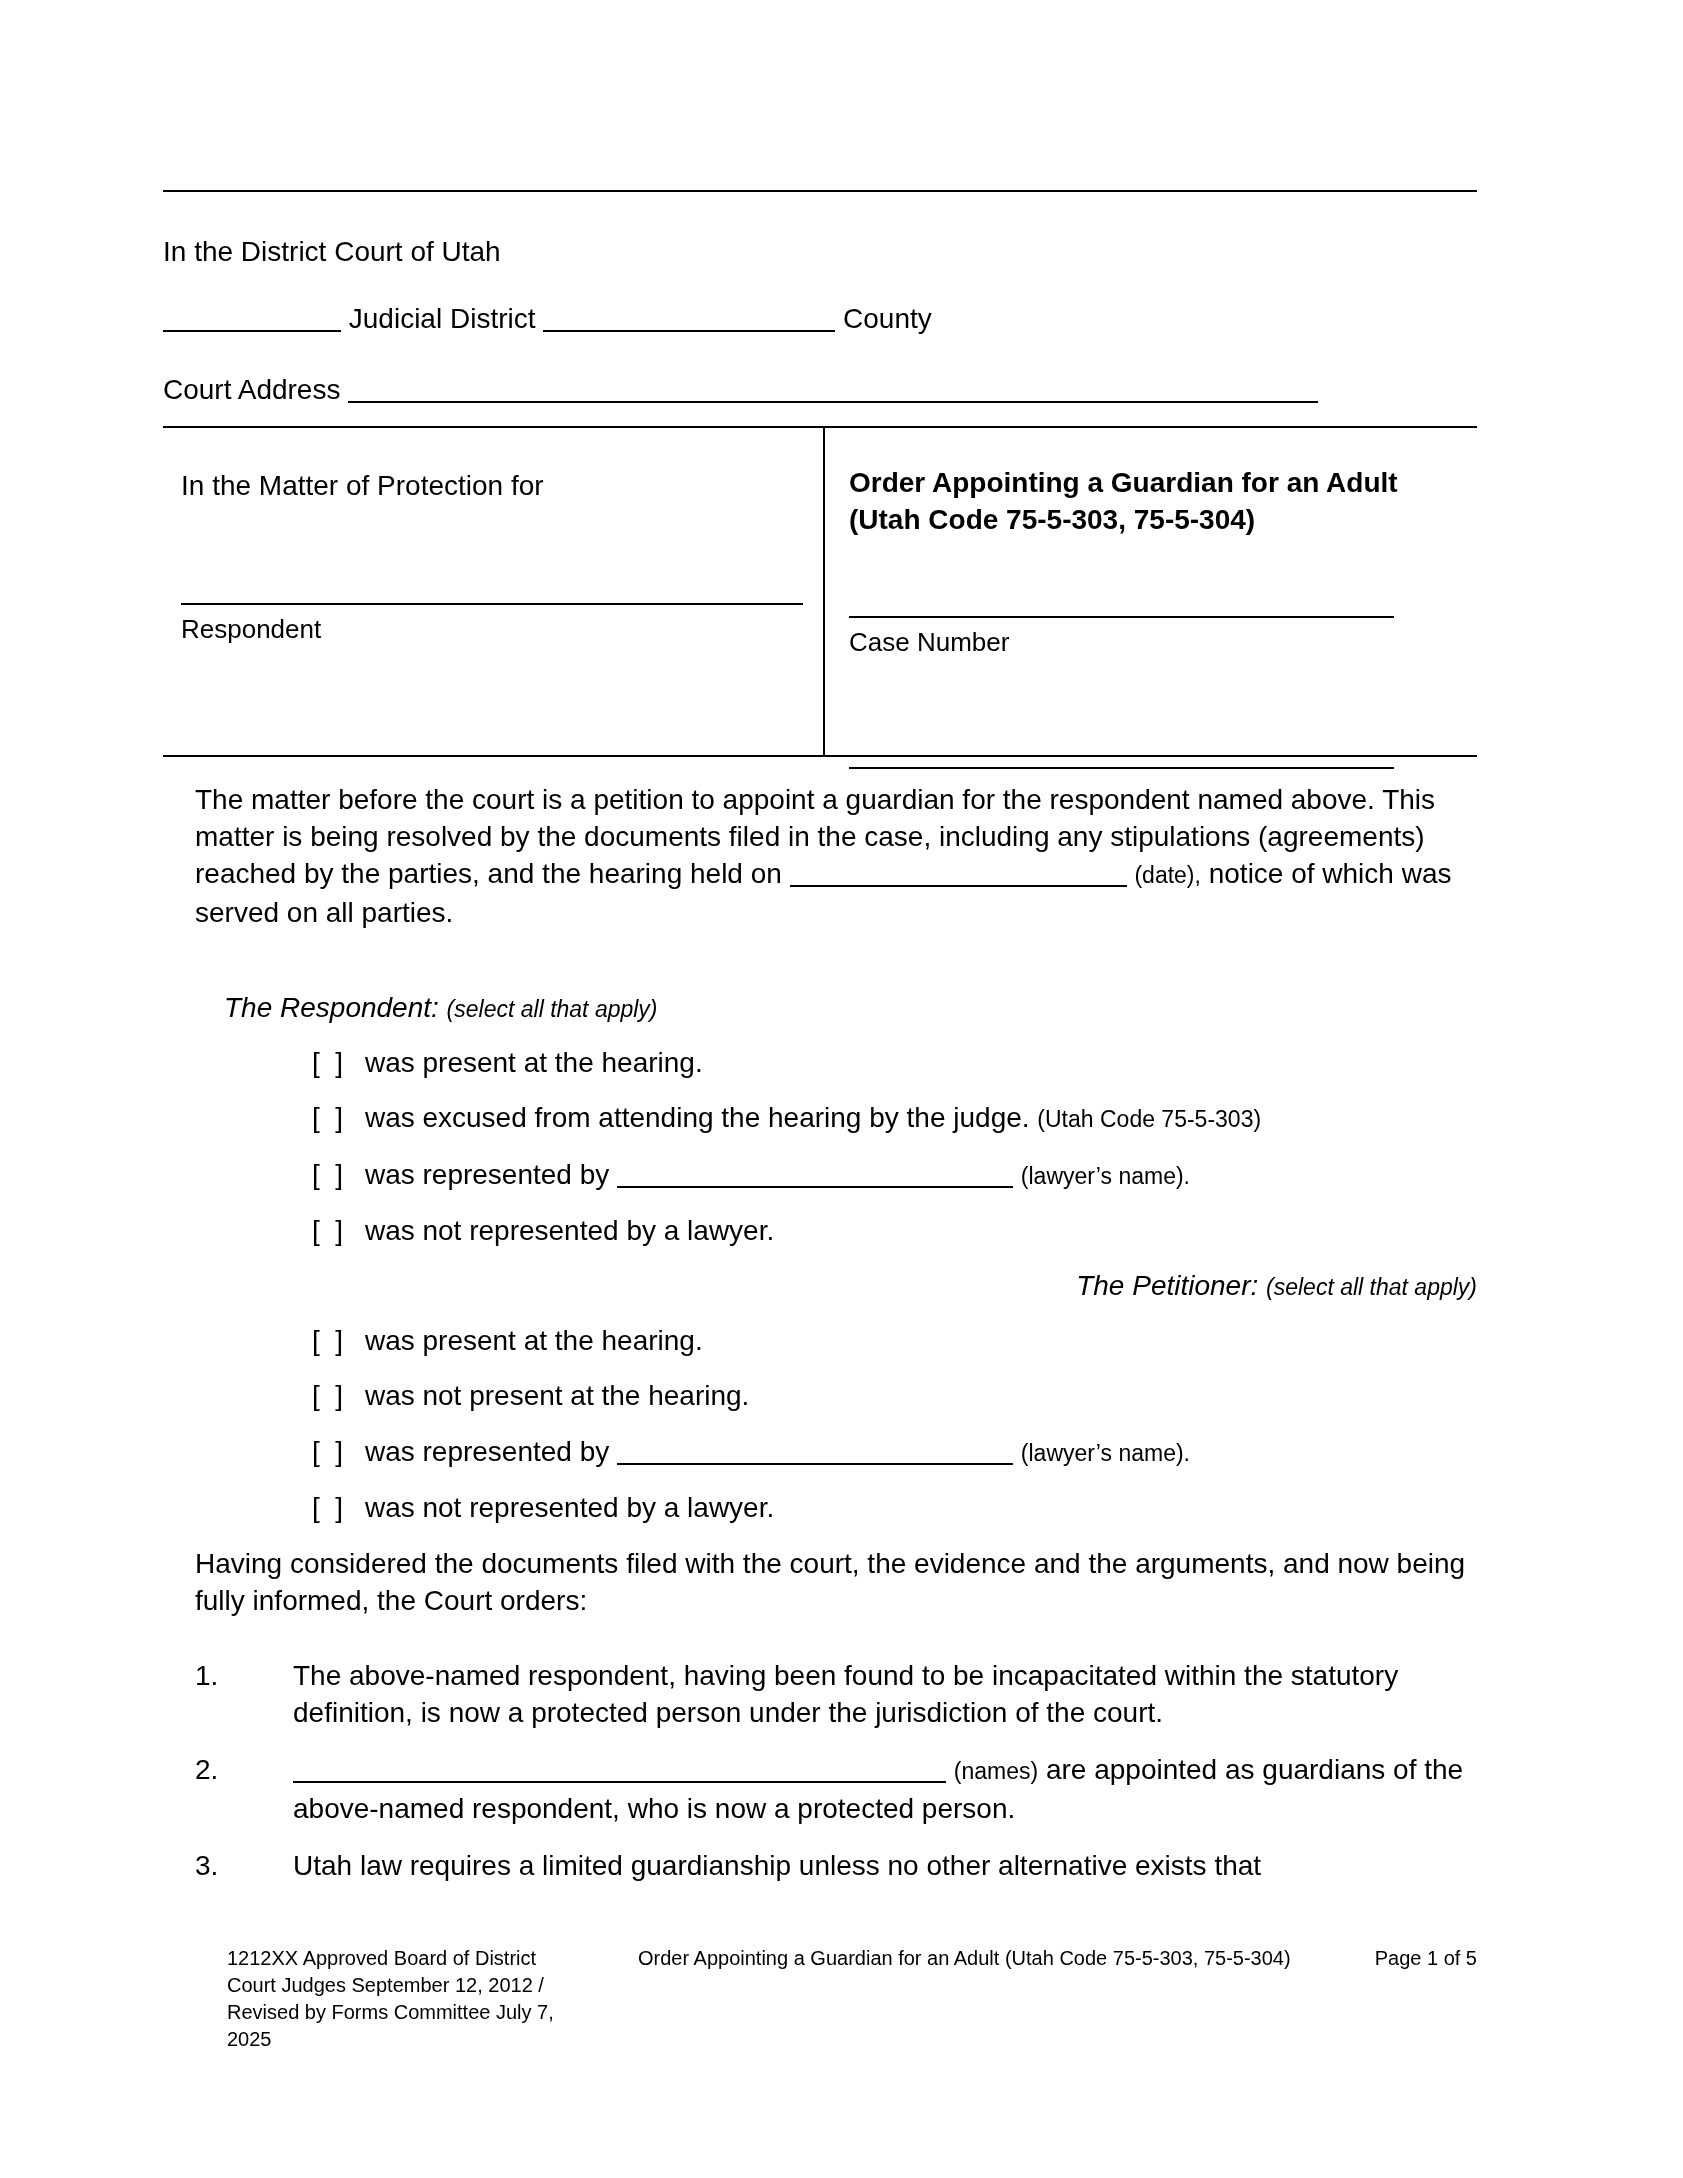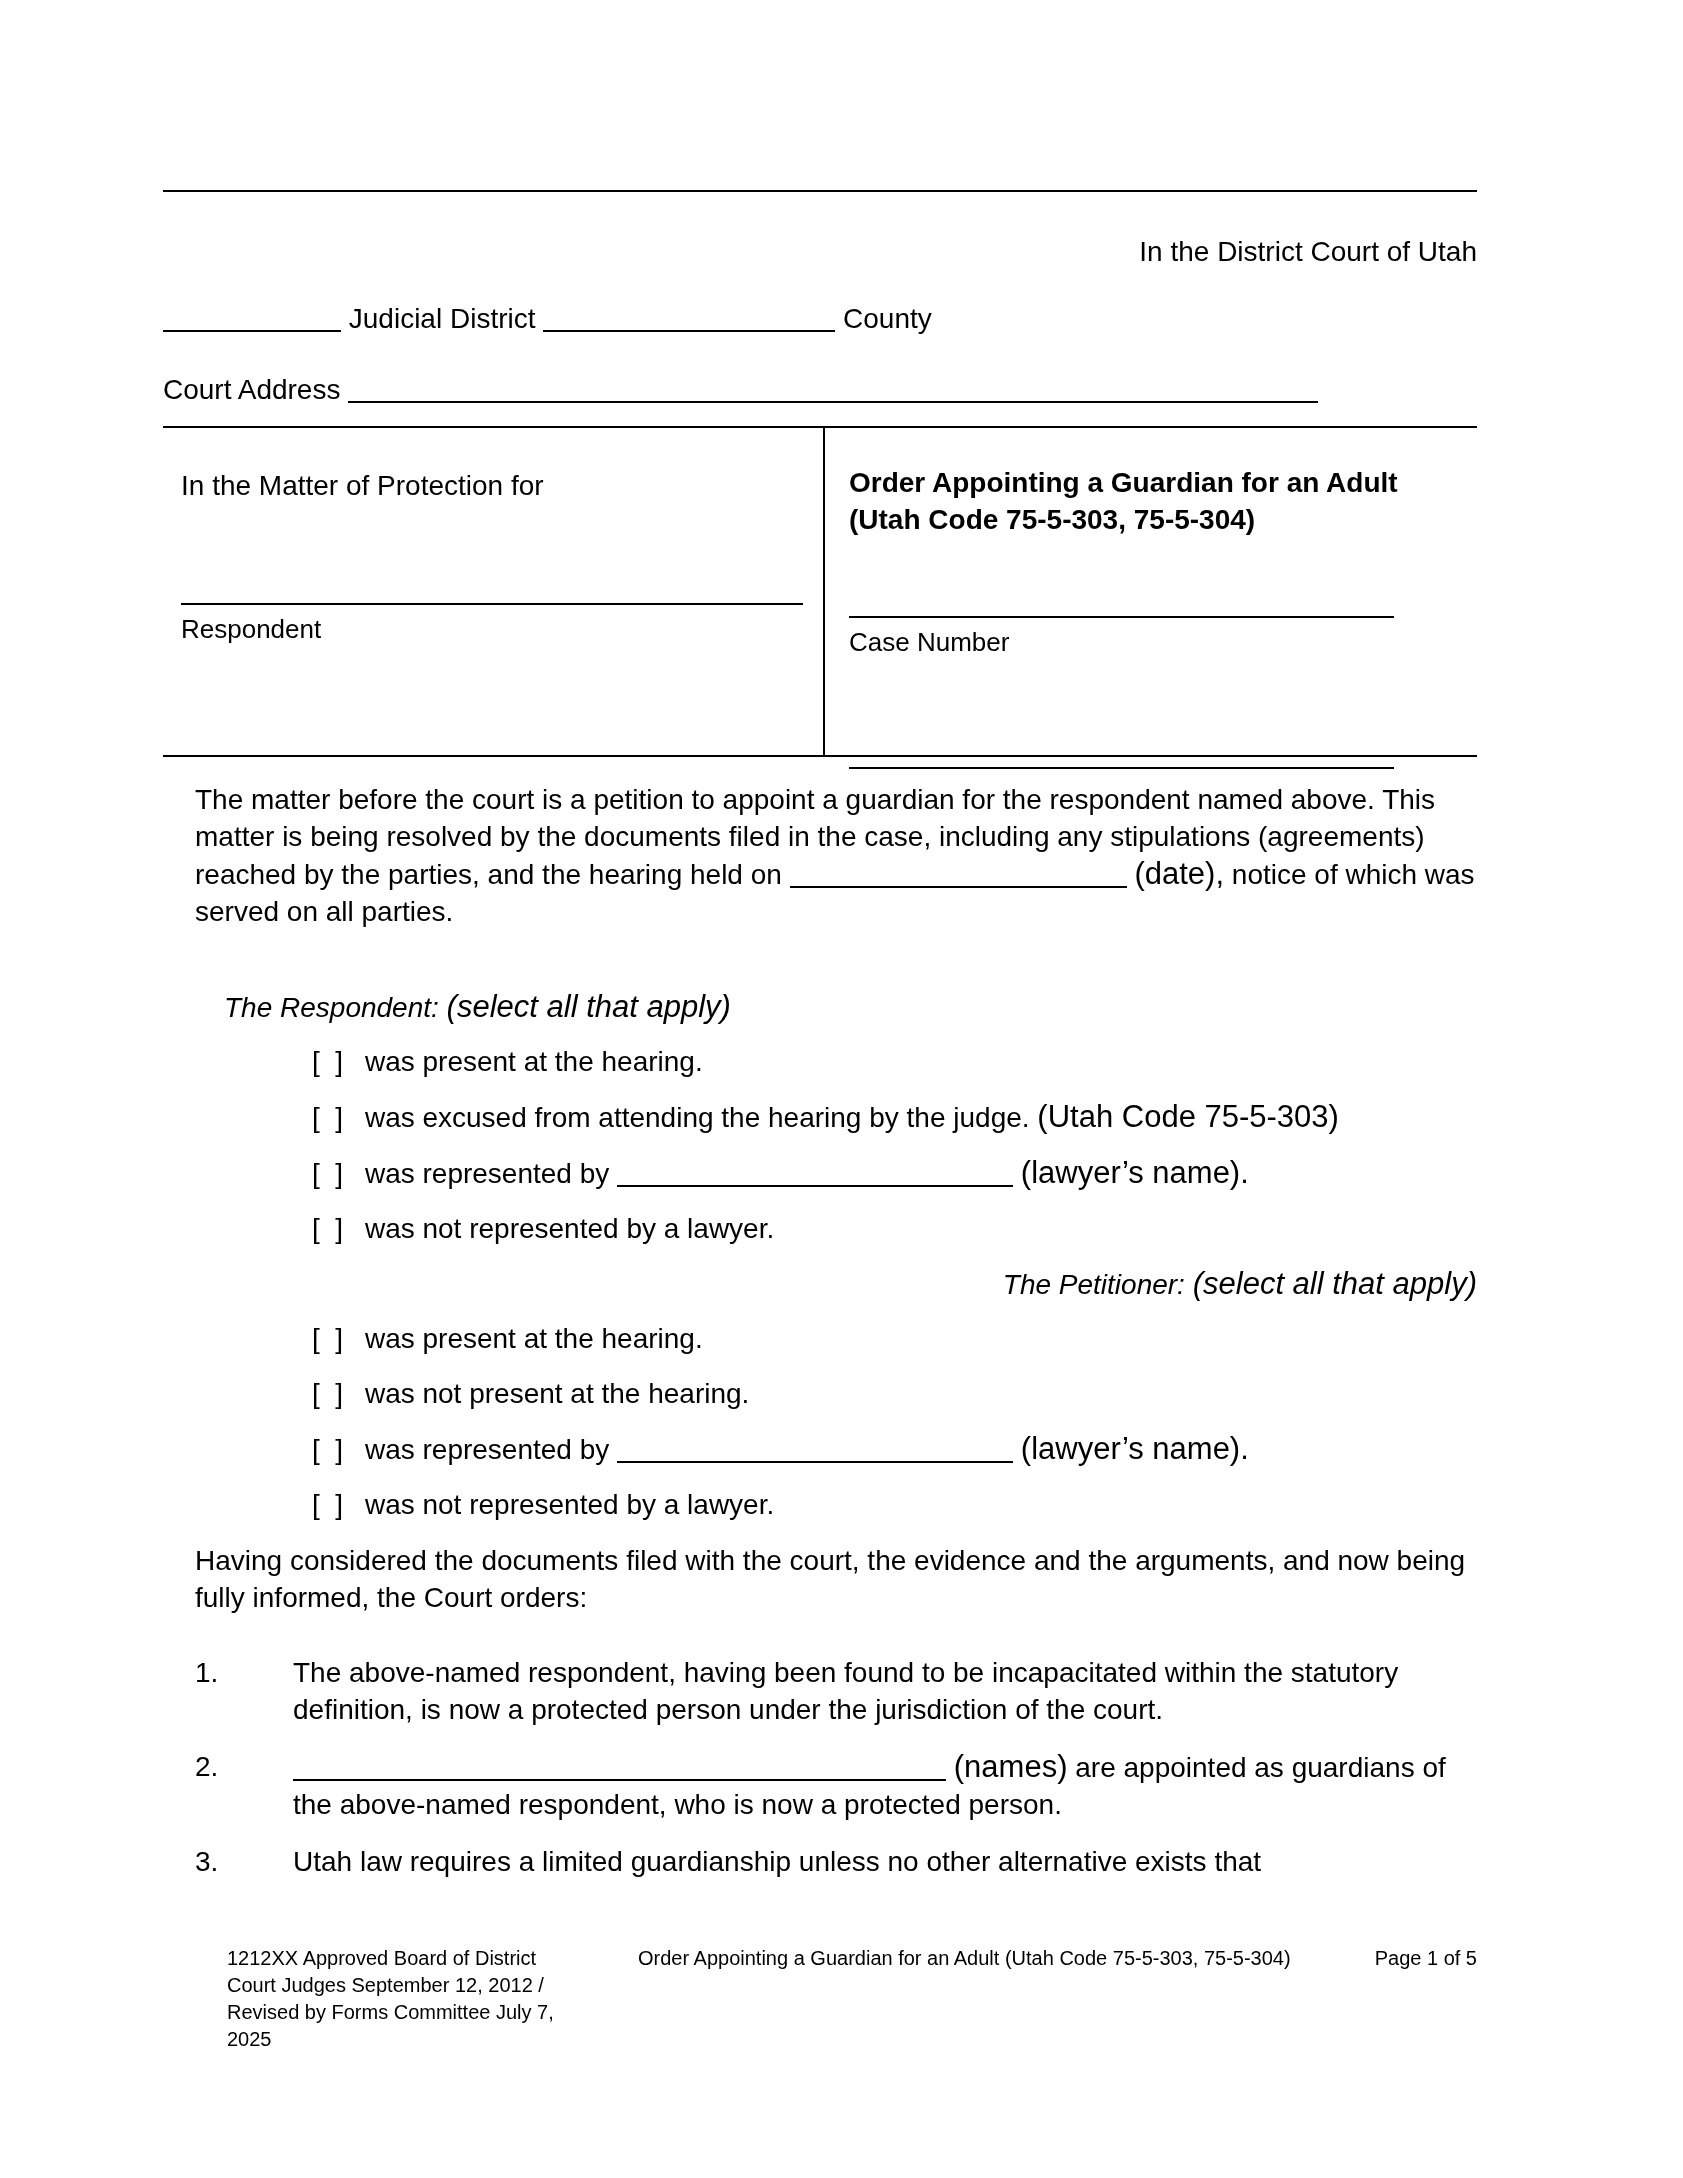--- a/index.html
+++ b/index.html
@@ -2,41 +2,41 @@
 <html><head>
 <meta charset="utf-8">
 <style>
   * { margin:0; padding:0; box-sizing:border-box; }
   html,body { width:1683px; height:2178px; background:#ffffff; color:#000000;
     font-family:"Liberation Sans", sans-serif; font-size:28px; overflow:hidden; }
   .content { position:absolute; left:163px; top:0; width:1314px; }
 
   .rule-top { border-top:2px solid #000; margin-top:190px; }
 
-  .court-title { margin-top:42px; text-align:right; line-height:36px; }
+  .court-title { margin-top:42px; text-align:left; line-height:36px; }
   .district-line { margin-top:30px; text-align:left; line-height:36px; }
   .court-address { margin-top:34px; line-height:36px; }
 
   .blank { display:inline-block; border-bottom:2px solid #000; height:32px; vertical-align:-4px; }
   .w180 { width:178px; } .w295 { width:292px; } .w980 { width:970px; }
   .w628 { width:622px; } .w550 { width:545px; } .w340 { width:337px; }
   .w400 { width:396px; } .w660 { width:653px; }
 
   .caption { display:flex; margin-top:18px; height:331px;
     border-top:2px solid #000; border-bottom:2px solid #000; }
   .caption-left { width:660px; padding:42px 32px 0 18px; }
   .caption-right { flex:1; border-left:2px solid #000; padding:36px 24px 0 24px; }
   .order-title { font-weight:bold; line-height:37px; }
   .under-label { font-size:26px; margin-top:5px; line-height:32px; }
   .respondent-blank { margin-top:71px; }
   .case-blank { margin-top:48px; }
   .judge-blank { margin-top:79px; }
 
   .para { margin-top:24px; margin-left:32px; line-height:37px; }
-  .hint { font-size:31px; }
+  .hint { font-size:23px; }
 
   .section-heading { margin-top:59px; margin-left:61px; margin-bottom:18px; line-height:36px;font-style:italic; }
   .section-heading.tight { margin-top:0;text-align:right; }
   .cb-row { margin-left:149px; line-height:36px; margin-bottom:19px; }
   .cb { white-space:pre; margin-right:14px; }
 
   .orders-intro { margin-top:14px; margin-left:32px; line-height:37px; }
   .order-item { display:flex; margin-top:20px; line-height:37px; }
   .order-item.first { margin-top:38px; }
   .order-num { width:98px; flex-shrink:0; margin-left:32px; }

